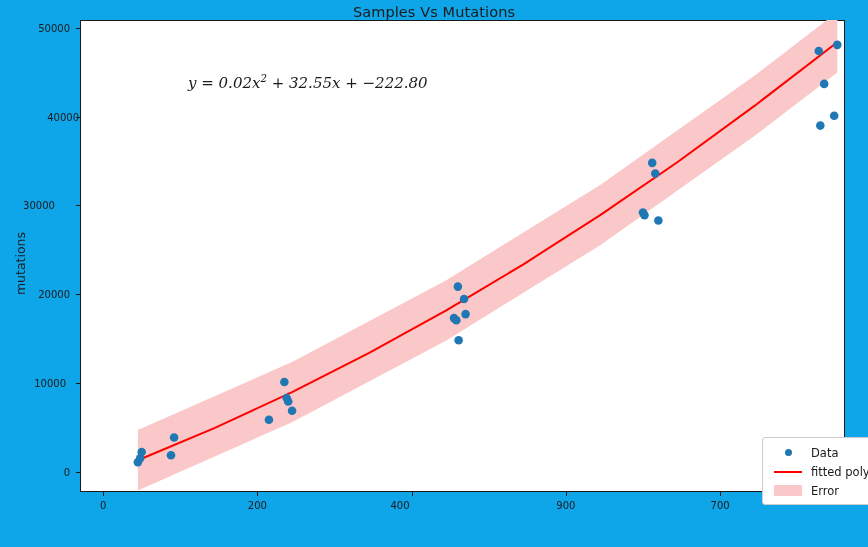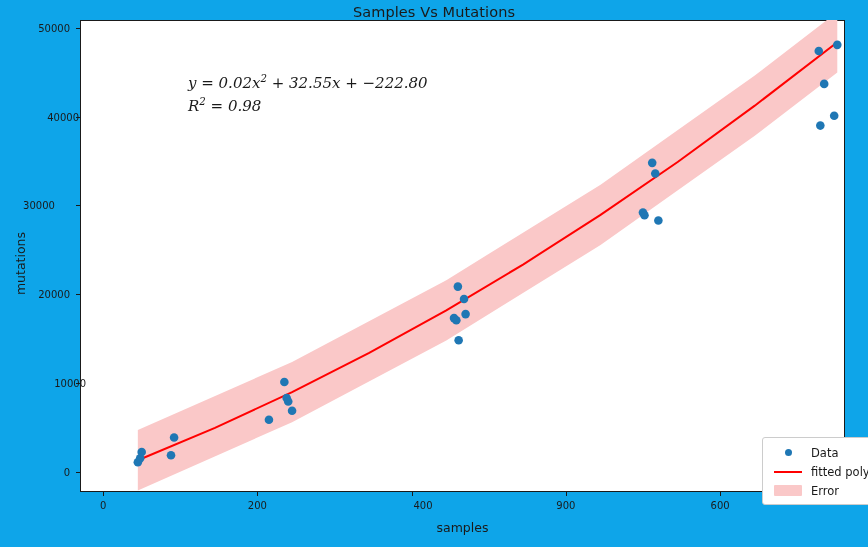--- a/index.html
+++ b/index.html
@@ -199,21 +199,20 @@
           <circle cx="738.7802419354839" cy="31.05263157894734" r="4.3" fill="#1f77b4"></circle>
           <circle cx="740.3225806451613" cy="105.57894736842104" r="4.3" fill="#1f77b4"></circle>
           <circle cx="744.1784274193549" cy="63.87969924812029" r="4.3" fill="#1f77b4"></circle>
           <circle cx="754.203629032258" cy="95.81954887218046" r="4.3" fill="#1f77b4"></circle>
           <circle cx="757.2883064516128" cy="24.84210526315792" r="4.3" fill="#1f77b4"></circle>
         </g>
     </svg>
 
     <div id="equation-annotation">
       <span class="eqline"><span>y = 0.02x</span><sup>2</sup><span> + 32.55x + −222.80</span></span>
-      <span class="eqline"><span>R</span><sup>2</sup><span> = 0.98</span></span>
     </div>
 
     <div id="legend-box">
       <div class="legend-row">
         <span class="legend-key">
             <span class="key-dot" style="background:#1f77b4"></span>
           </span>
         <span class="legend-text">Data</span>
       </div>
       <div class="legend-row">
@@ -228,39 +227,38 @@
           </span>
         <span class="legend-text">Error</span>
       </div>
     </div>
   </div>
 
   <div id="y-axis-ticks">
       <div class="tick-mark ytick-mark" style="left: 76px; top: 471.594px;"></div>
       <div class="tick-label ytick-label" style="left: 8px; top: 471.594px; width: 62px;">0</div>
       <div class="tick-mark ytick-mark" style="left: 76px; top: 382.872px;"></div>
-      <div class="tick-label ytick-label" style="left: 24px; top: 382.872px; width: 62px;">10000</div>
+      <div class="tick-label ytick-label" style="left: 4px; top: 382.872px; width: 62px;">10000</div>
       <div class="tick-mark ytick-mark" style="left: 76px; top: 294.15px;"></div>
       <div class="tick-label ytick-label" style="left: 8px; top: 294.15px; width: 62px;">20000</div>
       <div class="tick-mark ytick-mark" style="left: 76px; top: 205.429px;"></div>
       <div class="tick-label ytick-label" style="left: 8px; top: 205.429px; width: 62px; text-align: center;">30000</div>
       <div class="tick-mark ytick-mark" style="left: 76px; top: 116.707px;"></div>
       <div class="tick-label ytick-label" style="left: 17px; top: 116.707px; width: 62px;">40000</div>
       <div class="tick-mark ytick-mark" style="left: 76px; top: 27.985px;"></div>
       <div class="tick-label ytick-label" style="left: 8px; top: 27.985px; width: 62px;">50000</div>
     </div>
   <div id="x-axis-ticks">
       <div class="tick-mark xtick-mark" style="left: 103.135px; top: 492px;"></div>
       <div class="tick-label xtick-label" style="left: 103.135px; top: 500px;">0</div>
       <div class="tick-mark xtick-mark" style="left: 257.369px; top: 492px;"></div>
       <div class="tick-label xtick-label" style="left: 257.369px; top: 500px;">200</div>
       <div class="tick-mark xtick-mark" style="left: 411.603px; top: 492px;"></div>
-      <div class="tick-label xtick-label" style="left: 423px; top: 500px;">400</div>
+      <div class="tick-label xtick-label" style="left: 400px; top: 500px;">400</div>
       <div class="tick-mark xtick-mark" style="left: 565.837px; top: 492px;"></div>
       <div class="tick-label xtick-label" style="left: 565.837px; top: 500px;">900</div>
       <div class="tick-mark xtick-mark" style="left: 720.071px; top: 492px;"></div>
-      <div class="tick-label xtick-label" style="left: 720.071px; top: 500px;">600</div>
-    </div>
-
-  <div id="xlabel">samples</div>
+      <div class="tick-label xtick-label" style="left: 720.071px; top: 500px;">700</div>
+    </div>
+
   <div id="ylabel">mutations</div>
 
 </div>
 
 </body></html>

